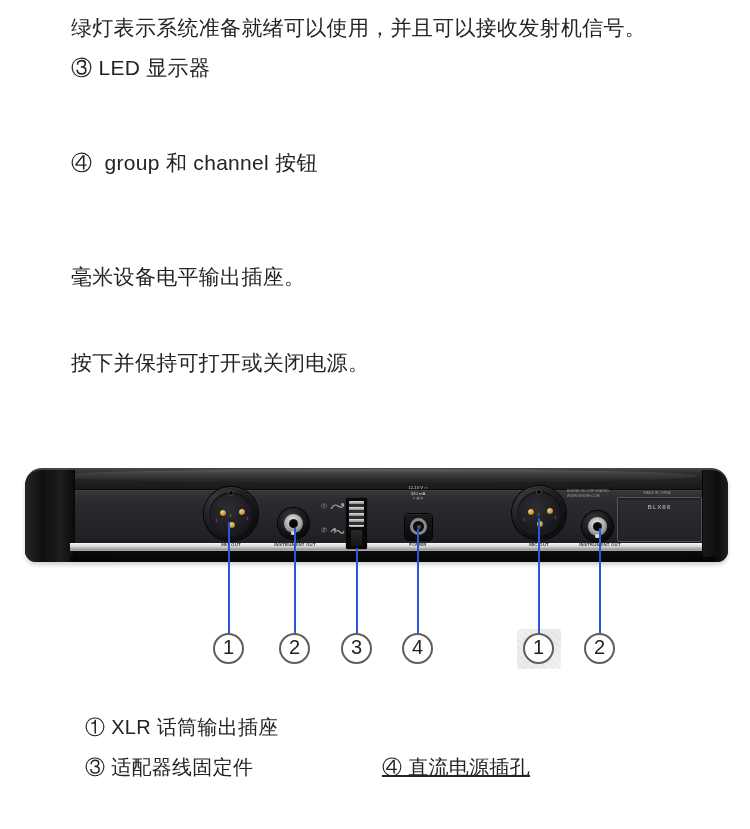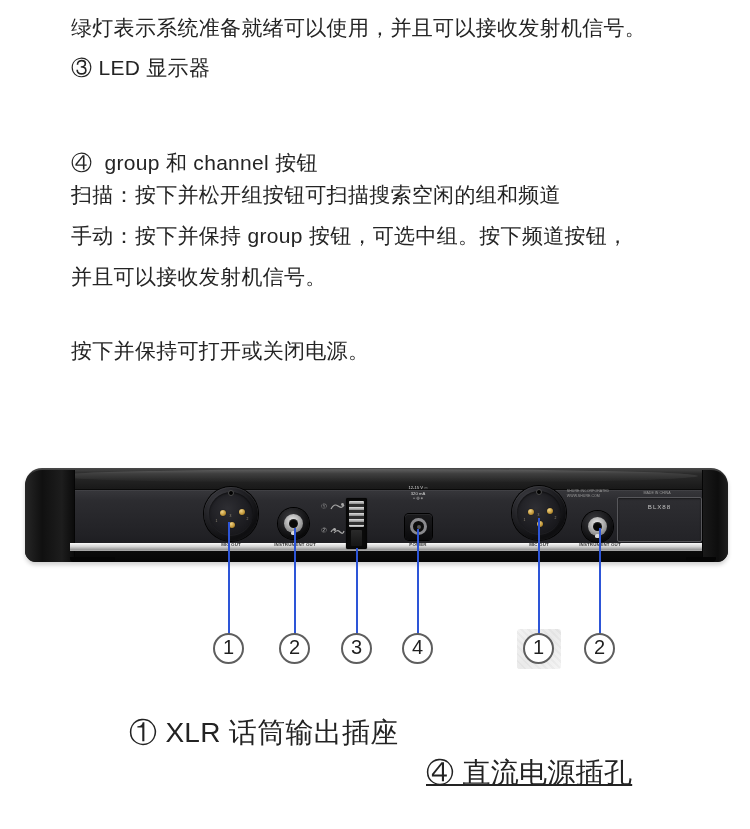--- a/index.html
+++ b/index.html
@@ -157,35 +157,33 @@
   }
   .watermark {
     position:absolute; left:517px; top:629px; width:44px; height:40px; z-index:2;
     border-radius:3px; opacity:.85;
     background:
       repeating-linear-gradient(45deg, rgba(0,0,0,.035) 0 2px, rgba(0,0,0,0) 2px 5px),
       linear-gradient(135deg,#f1f1f1 0%,#e7e7e7 50%,#f3f3f3 100%);
   }
   
   .legend-item {
-    position:absolute; font-size:28px; color:#232323; white-space:pre; letter-spacing:0.3px;margin-left:44px;
+    position:absolute; font-size:20px; color:#232323; white-space:pre; letter-spacing:0.3px;
   }
 </style>
 </head>
 <body>
 
 <div class="page">
 
   <div class="txt" style="top:55px">③ LED 显示器</div>
   <div class="txt" style="top:15px">绿灯表示系统准备就绪可以使用，并且可以接收发射机信号。</div>
   <div class="txt" style="top:150px">④  group 和 channel 按钮</div>
-  <div class="txt" style="top:182px">扫描：按下并松开组按钮可扫描搜索空闲的组和频道</div>
-  <div class="txt" style="top:223px">手动：按下并保持 group 按钮，可选中组。按下频道按钮，</div>
-  <div class="txt" style="top:264px">并且可以接收发射机信号。</div>
-  <div class="txt" style="top:338px">按下并保持可打开或关闭电源。</div>
+  <div class="txt" style="top:264px">毫米设备电平输出插座。</div>
+  <div class="txt" style="top:350px">按下并保持可打开或关闭电源。</div>
 
   <div class="device">
     <div class="chassis"></div>
     <div class="top-glare"></div>
     <div class="panel"></div>
     <div class="cap-left"></div>
     <div class="cap-right"></div>
     <div class="strip"></div>
     <div class="foot l"></div>
     <div class="foot r"></div>
@@ -287,15 +285,16 @@
   <div class="watermark"></div>
 
   <div class="callout-circle" style="left:213px;">1</div>
   <div class="callout-circle" style="left:279px;">2</div>
   <div class="callout-circle" style="left:341px;">3</div>
   <div class="callout-circle" style="left:402px;">4</div>
   <div class="callout-circle" style="left:523px;">1</div>
   <div class="callout-circle" style="left:584px;">2</div>
 
   <div class="legend-item" style="left:85px;  top:714px;">① XLR 话筒输出插座</div>
+  <div class="legend-item" style="left:85px;  top:754px;">③ 适配器线固定件</div>
   <div class="legend-item" style="left:382px; top:754px;text-decoration:underline;">④ 直流电源插孔</div>
 
 </div>
 
 </body></html>

